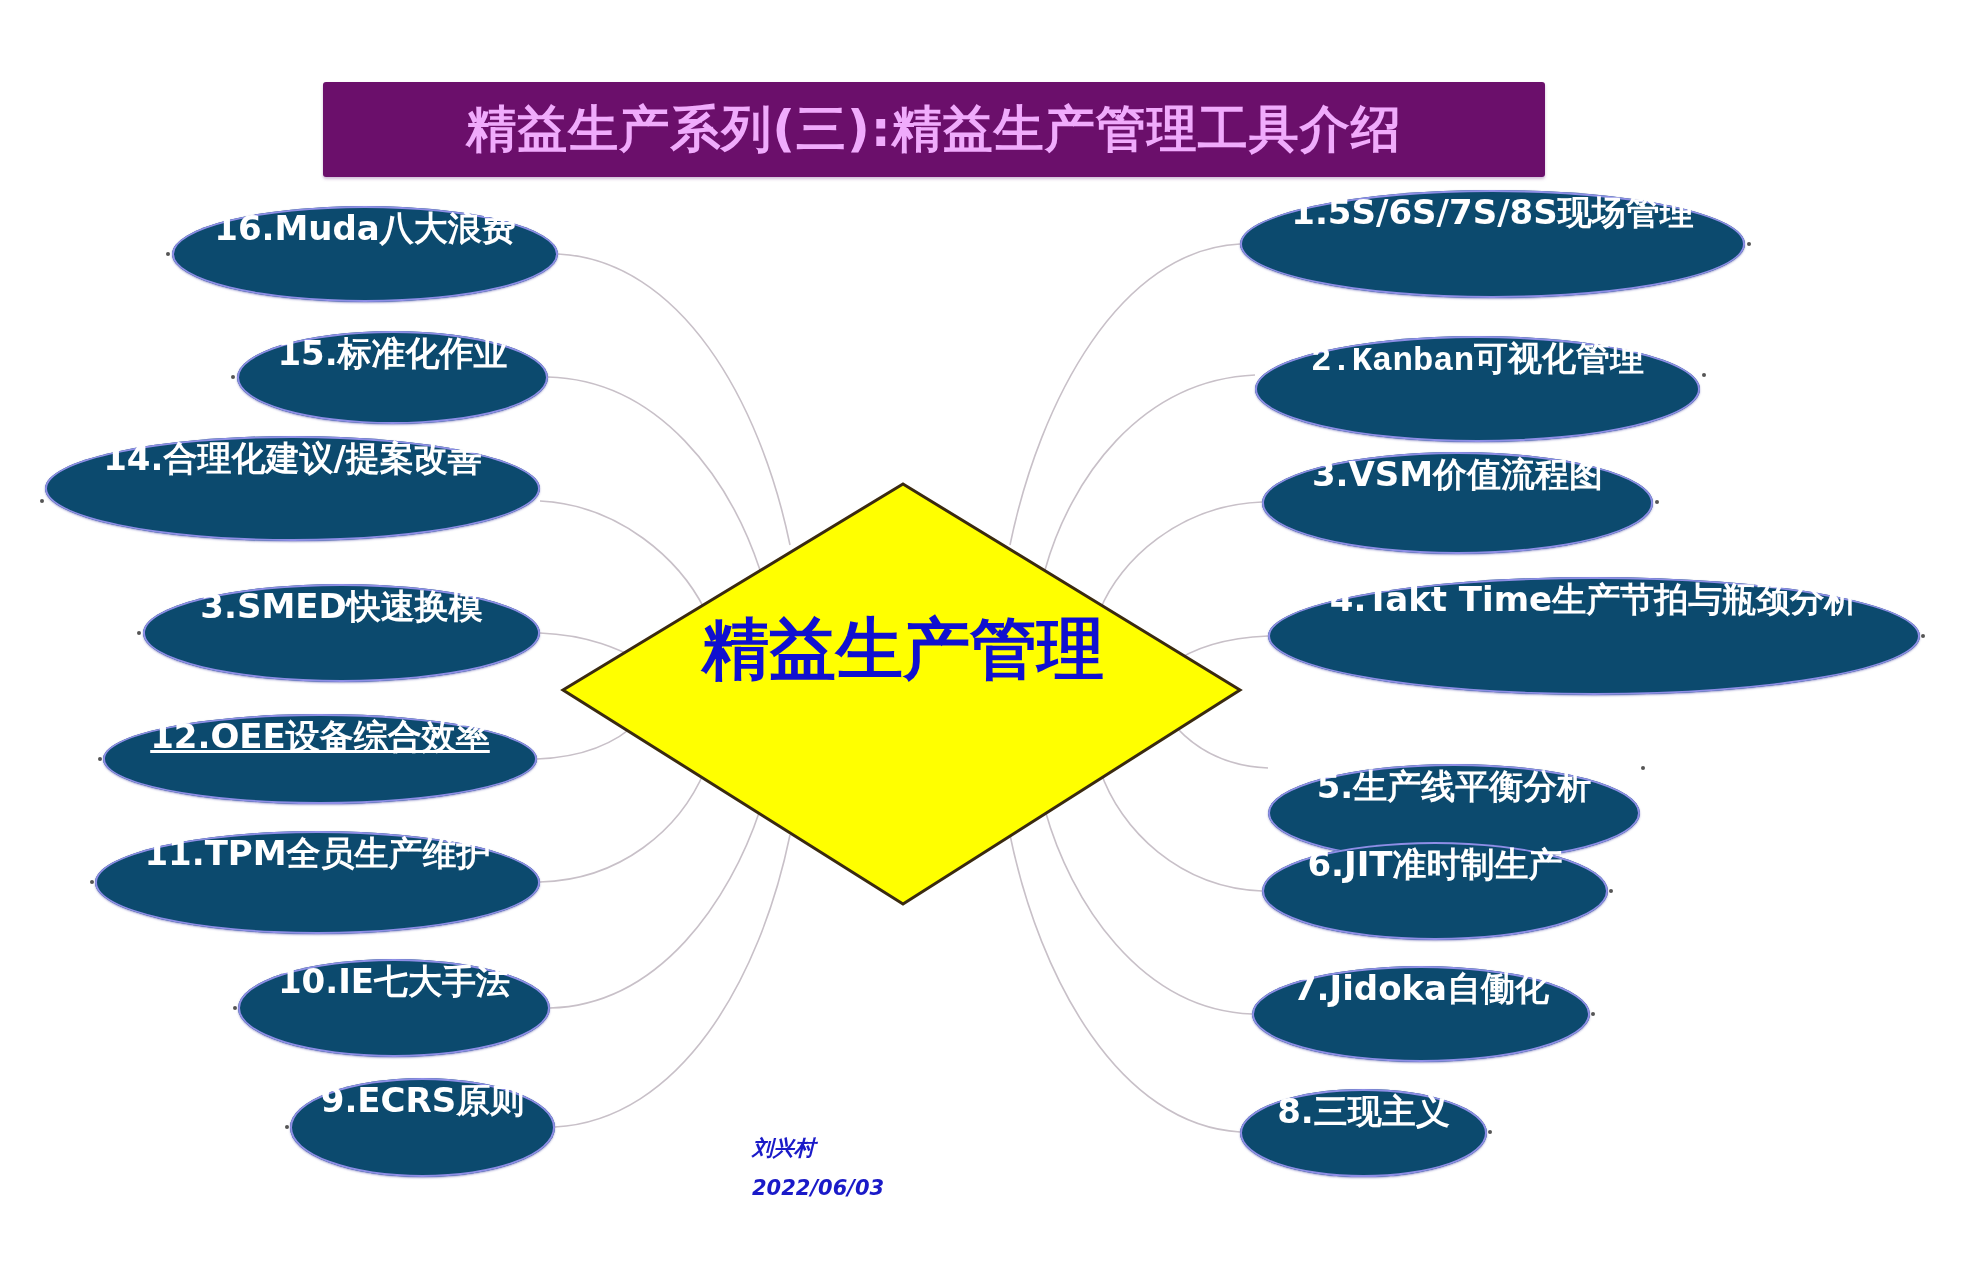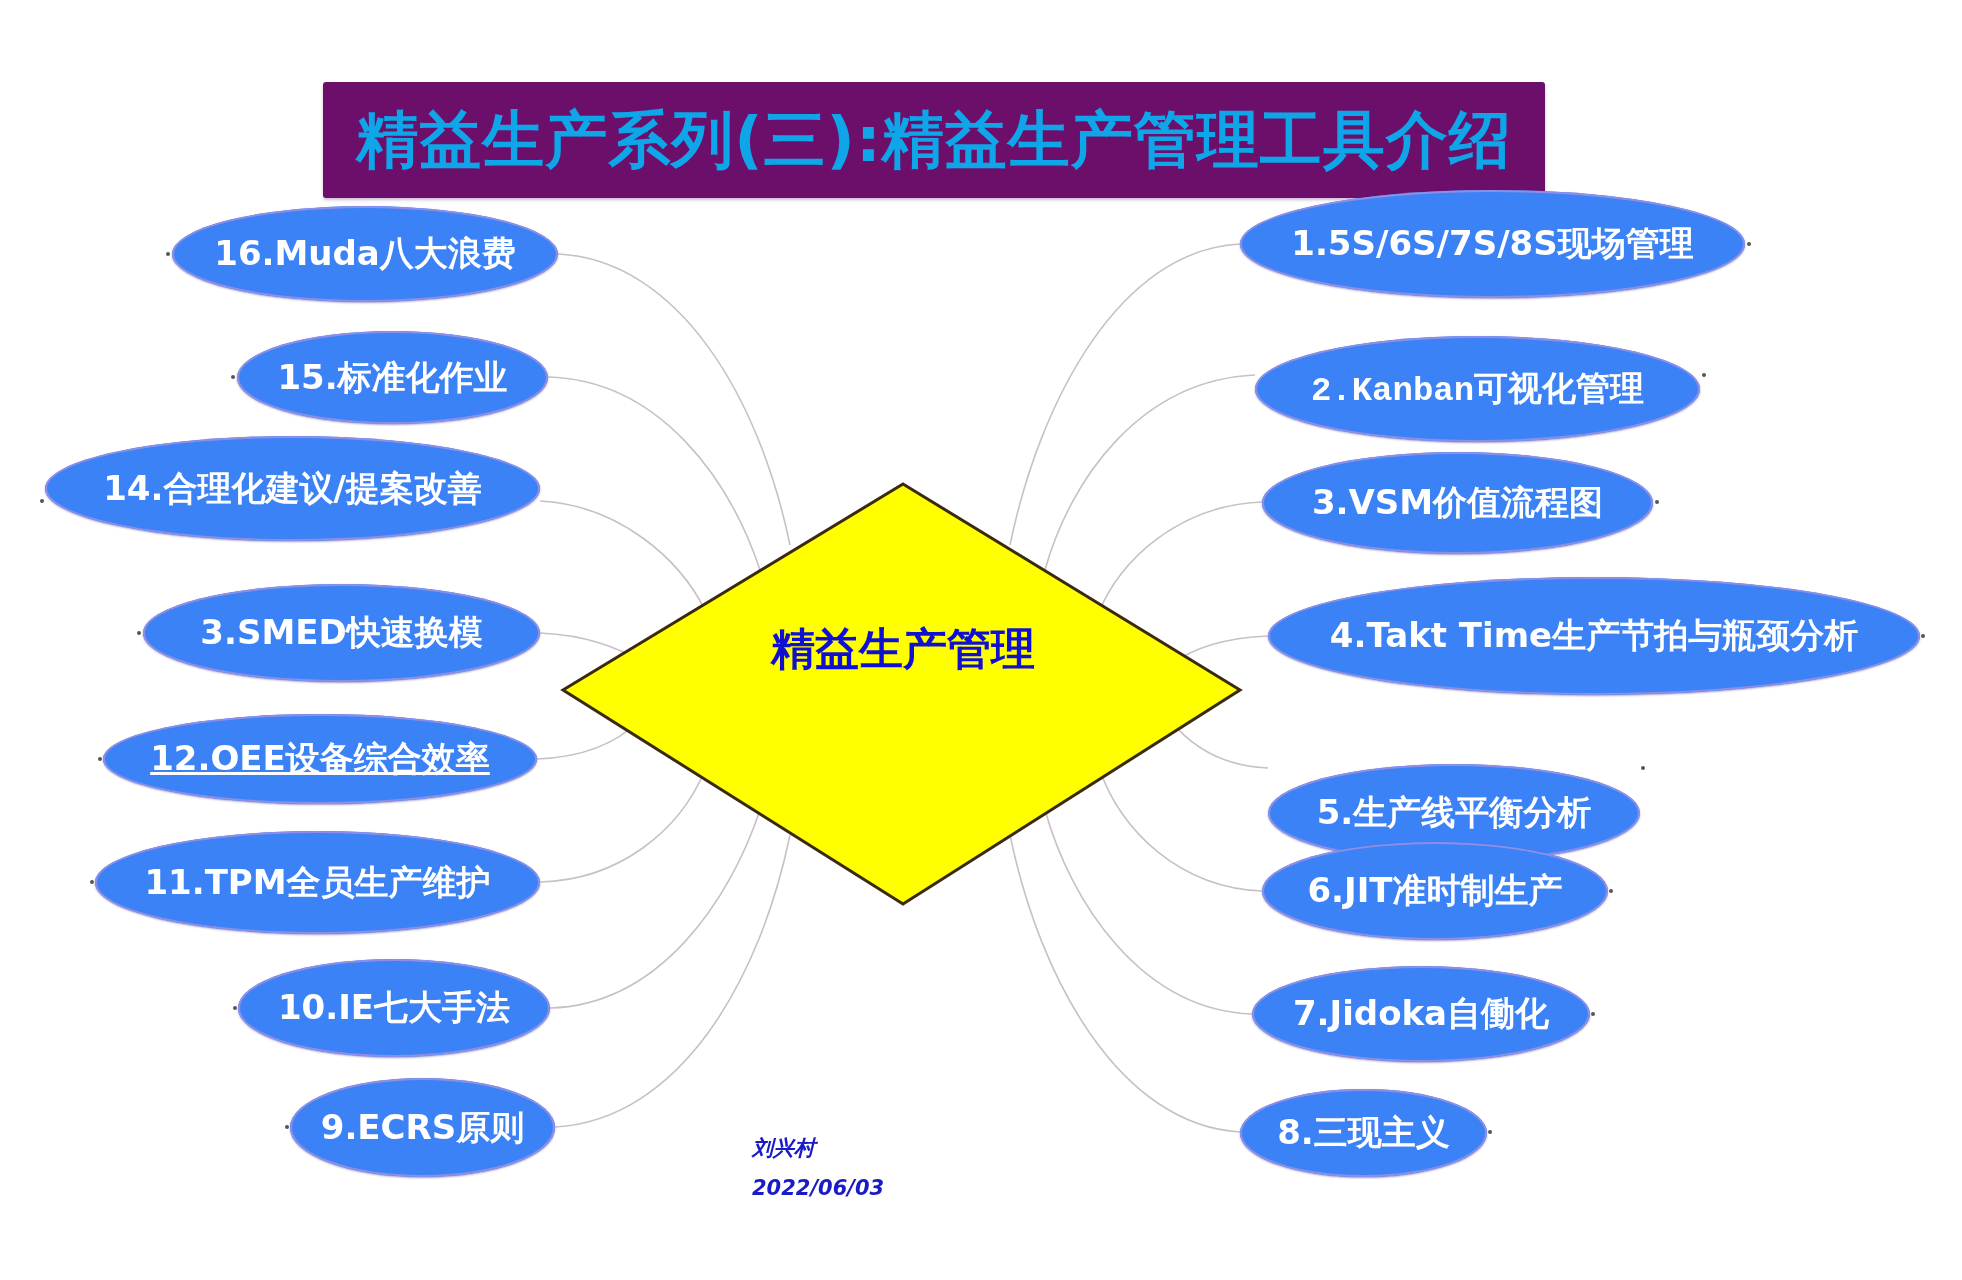--- a/index.html
+++ b/index.html
@@ -1,38 +1,38 @@
 <!DOCTYPE html>
 <html><head>
 <meta charset="utf-8">
 <style>
   html, body { margin: 0; padding: 0; background: #ffffff; }
   body { width: 1962px; height: 1280px; position: relative; overflow: hidden;
          font-family: "DejaVu Sans", "Liberation Sans", sans-serif; }
   #connectors { position: absolute; left: 0; top: 0; width: 1962px; height: 1280px; }
   .title-banner {
-    position: absolute; left: 323px; top: 82px; width: 1222px; height: 116px;
+    position: absolute; left: 323px; top: 82px; width: 1222px; height: 95px;
     background: #6b0f6b; border-radius: 3px;
     display: flex; align-items: center; justify-content: center;
-    color: #0ea5e9; font-weight: bold; font-size: 62px; letter-spacing: 1px;
+    color: #f0abfc; font-weight: bold; font-size: 50px; letter-spacing: 1px;
     box-shadow: 0 2px 3px rgba(120,60,140,0.35);
   }
   .node {
     position: absolute; border-radius: 50%;
-    background: #3b82f6;
+    background: #0c4a6e;
     box-shadow: 0 0 0 2px #8e8ee6 inset, 0 1px 2px rgba(60,60,160,0.5);
     color: #ffffff; font-weight: bold; font-size: 34px;
-    display: flex; align-items: center; justify-content: center;
+    display: flex; align-items: flex-start; justify-content: center;
     white-space: nowrap; box-sizing: border-box;
   }
   .dot { position: absolute; width: 4px; height: 4px; background: #555; border-radius: 50%; }
   #center-diamond { position: absolute; left: 0; top: 0; width: 1962px; height: 1280px; pointer-events: none; }
   .center-label {
     position: absolute; left: 700px; top: 612px; width: 406px;
-    text-align: center; color: #1010d0; font-weight: bold; font-size: 44px; line-height: 74px;
+    text-align: center; color: #1010d0; font-weight: bold; font-size: 67px; line-height: 74px;
   }
   .author {
     position: absolute; left: 752px; top: 1128px;
     color: #1a1ac8; font-style: italic; font-weight: bold; font-size: 21px; line-height: 40px;
   }
 </style>
 </head>
 <body>
 
 <svg id="connectors" viewBox="0 0 1962 1280">

